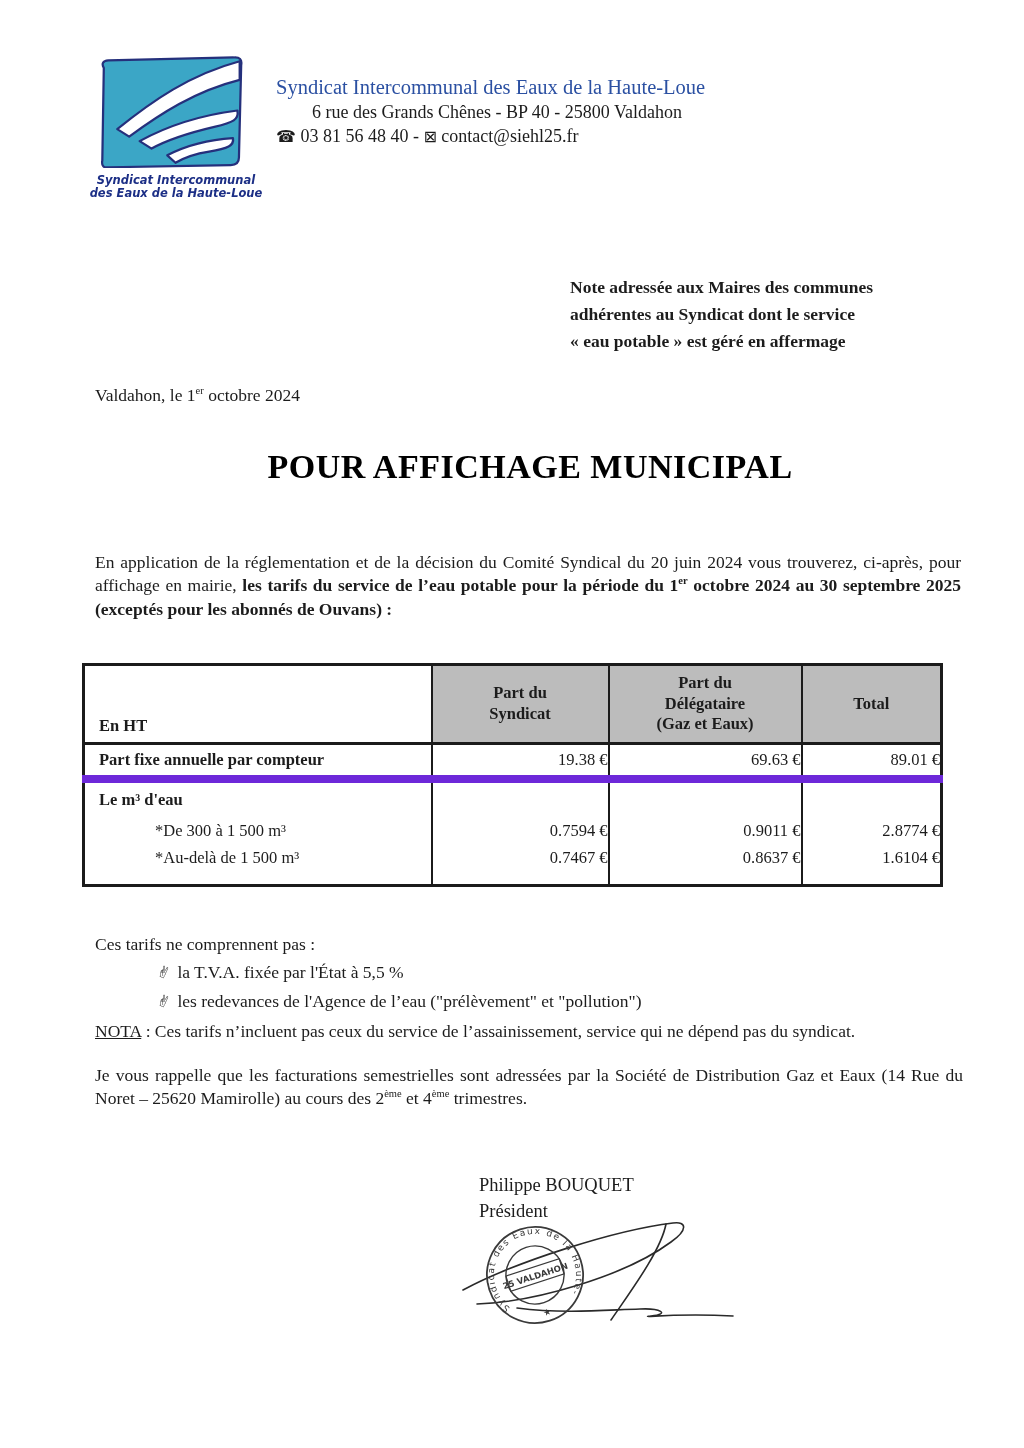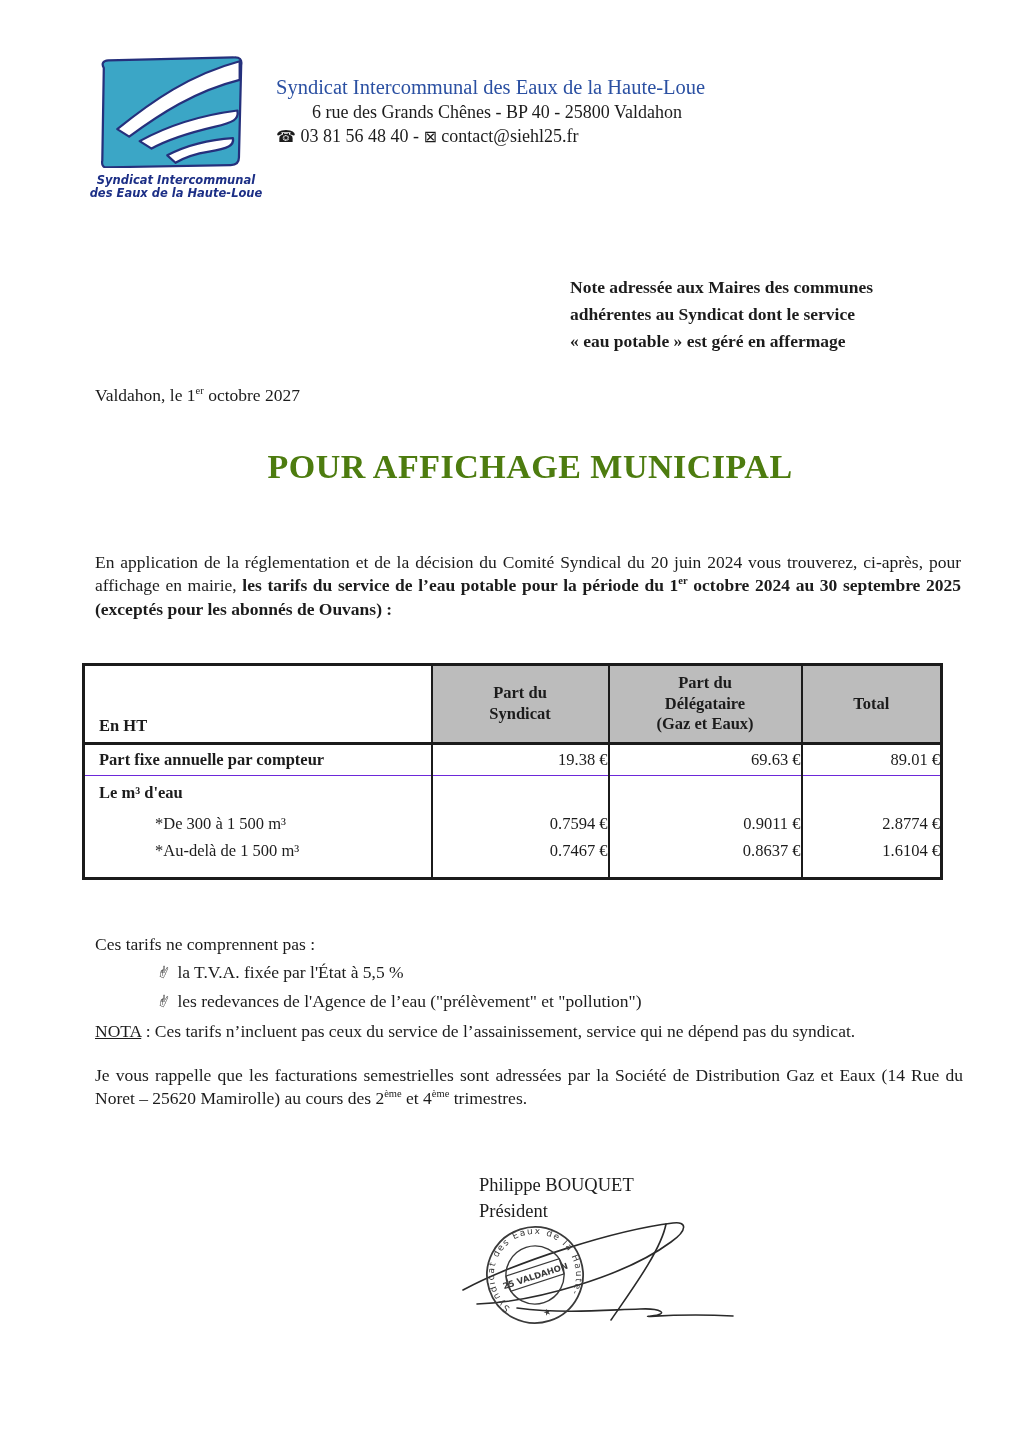--- a/index.html
+++ b/index.html
@@ -28,34 +28,34 @@
   
   .note{
     left:570px;top:274px;width:350px;font-weight:bold;font-size:17.5px;
     line-height:1.55;white-space:pre-line;
   }
 
   .date-line{left:95px;top:385px;font-size:17.5px;}
 
   .page-title{
     left:95px;top:448px;width:870px;text-align:center;
-    font-weight:bold;font-size:34px;letter-spacing:0.5px;color:#4d7c0f;
+    font-weight:bold;font-size:34px;letter-spacing:0.5px;color:#000000;
   }
 
   .intro{left:95px;top:551px;width:866px;font-size:17.5px;line-height:1.33;text-align:justify;}
 
   
   .tariff{left:82px;top:663px;}
   table{border-collapse:collapse;table-layout:fixed;width:858px;}
   table,td{border:0;}
   .tariff table{border:3px solid #1b1b1b;}
   .tariff td{border-left:2px solid #1b1b1b;font-size:16.5px;vertical-align:middle;padding:0;}
   .tariff td:first-child{border-left:0;}
   .tariff tr.head td{border-bottom:3px solid #1b1b1b;height:70px;}
-  .tariff tr.fixed td{border-bottom:1px solid #6d28d9;height:30px;}
+  .tariff tr.fixed td{border-bottom:8px solid #6d28d9;height:30px;}
   .hdr{background:#bcbcbc;text-align:center;font-weight:bold;font-size:17.5px;line-height:1.25;white-space:pre-line;}
   .corner{vertical-align:bottom !important;font-weight:bold;font-size:18px;padding:0 0 6px 14px !important;}
   .rowlabel{font-weight:bold;padding-left:14px !important;}
   .tierlabel{padding-left:70px !important;}
   .val{text-align:right;}
   .tariff tr.blocklabel td{height:34px;}
   .tariff tr.tier td{height:27px;}
   .tariff tr.padrow td{height:13px;}
 
   
@@ -97,21 +97,21 @@
   <div class="org-contact"><span class="glyph">☎</span>
     <span>03 81 56 48 40</span><span> - </span><span class="glyph">⊠</span>
     <span>contact@siehl25.fr</span>
   </div>
 </div>
 
 <div class="abs note">Note adressée aux Maires des communes
 adhérentes au Syndicat dont le service
 « eau potable » est géré en affermage</div>
 
-<div class="abs date-line"><span>Valdahon, le 1</span><sup>er</sup><span> octobre 2027</span></div>
+<div class="abs date-line"><span>Valdahon, le 1</span><sup>er</sup><span> octobre 2024</span></div>
 
 <div class="abs page-title">POUR AFFICHAGE MUNICIPAL</div>
 
 <div class="abs intro"><span>En application de la réglementation et de la décision du Comité Syndical du 20 juin 2024 vous trouverez, ci-après, pour affichage en mairie, </span><span class="b">les tarifs du service de l’eau potable pour la période du 1</span><sup class="b">er</sup><span class="b"> octobre 2024 au 30 septembre 2025 (exceptés pour les abonnés de Ouvans) :</span></div>
 
 <div class="abs tariff">
   <table>
     <colgroup>
         <col style="width:348px">
         <col style="width:177px">

